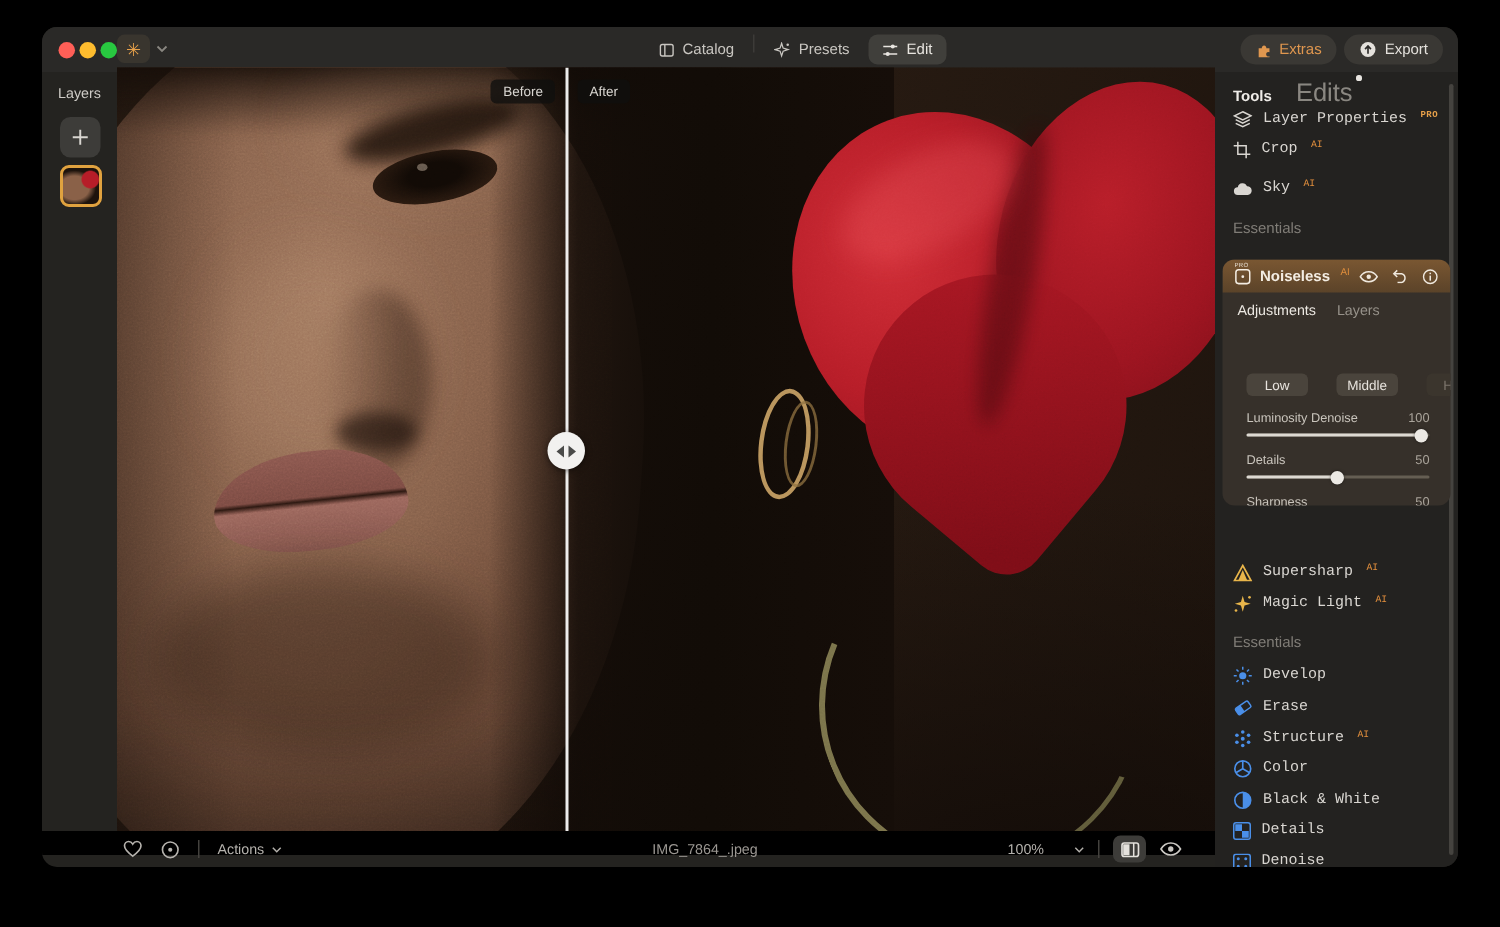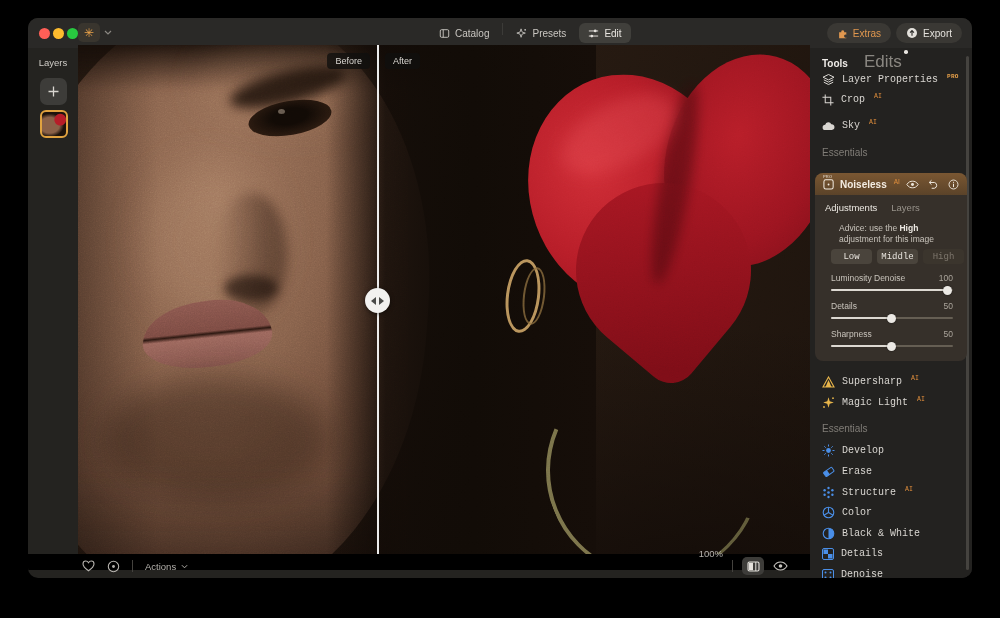--- a/index.html
+++ b/index.html
@@ -70,48 +70,48 @@
   .ba-label { position:absolute; top:8px; background:rgba(16,15,14,.78); color:#d9d6d1; font-size:9px; padding:3px 8px; border-radius:4px; }
   .lbl-before { right:440px; } .lbl-after { left:307px; }
 
   
   .bottombar { position:absolute; left:0; top:536px; width:782px; height:16px; background:#000000; }
   .bb-left { position:absolute; left:54px; top:0; height:24px; display:flex; align-items:center; gap:12px; }
   .bb-sep { width:1px; height:12px; background:#44423e; }
   .bb-actions { display:flex; align-items:center; gap:5px; color:#b5b2ad; font-size:9.5px; }
   .bb-file { position:absolute; left:352px; width:180px; top:0; height:24px; display:flex; align-items:center; justify-content:center; color:#9b9792; font-size:9.5px; }
   .bb-right { position:absolute; right:22px; top:0; height:24px; display:flex; align-items:center; gap:9px; }
-  .bb-zoom { display:flex; align-items:center; gap:20px; color:#b5b2ad; font-size:9.5px;flex-direction:column; }
+  .bb-zoom { display:flex; align-items:center; gap:20px; color:#b5b2ad; font-size:9.5px; }
   .bb-compare { width:22px; height:18px; background:#3d3c39; border-radius:5px; display:flex; align-items:center; justify-content:center; }
 
   
   .rpanel { position:absolute; left:782px; top:30px; width:162px; height:530px; background:#232220; overflow:hidden; }
   .rp-scrollbar { position:absolute; right:3px; top:8px; width:3px; height:514px; background:#45433f; border-radius:2px; }
   .rp-tabs { position:absolute; left:12px; top:4px; display:flex; gap:16px; align-items:baseline; }
   .rp-tab-tools { font-size:10px; font-weight:bold; color:#efece8; }
   .rp-tab-edits { font-size:17px; color:#8a8781; position:relative; }
   .rp-tab-edits::after { content:""; position:absolute; right:-6px; top:-2px; width:3.5px; height:3.5px; border-radius:50%; background:#e8e5e0; }
   .tool-row { position:absolute; left:12px; display:flex; align-items:center; gap:7px; height:15px;font-family:Liberation Mono, monospace; }
   .tool-row .lbl { font-size:10px; color:#d9d6d1; white-space:nowrap; }
   .sup-ai { font-size:6.5px; color:#e08e3c; vertical-align:top; position:relative; top:-3px; margin-left:2px; }
   .badge-pro { font-size:6px; font-weight:bold; color:#e8a14a; letter-spacing:.3px; position:relative; top:-3px; margin-left:2px; }
   .sec-header { position:absolute; left:12px; font-size:10px; color:#807d77; }
 
   
-  .nl-card { position:absolute; left:5px; top:125px; width:152px; height:188px; border-radius:8px; background:#36302a; overflow:hidden; }
+  .nl-card { position:absolute; left:5px; top:125px; width:152px; height:164px; border-radius:8px; background:#36302a; overflow:hidden; }
   .nl-header { position:absolute; left:0; top:0; width:100%; height:22px; background:linear-gradient(180deg, #7a5732 0%, #5b4329 100%); display:flex; align-items:center; padding:0 8px; gap:5px; }
   .nl-title { font-size:10px; font-weight:bold; color:#f4ede3; }
   .nl-hicons { margin-left:auto; display:flex; gap:9px; align-items:center; }
   .nl-proicon { position:relative; width:12px; height:12px; }
   .nl-proicon .micro { position:absolute; top:-4px; left:0; font-size:4px; color:#e8dfd2; letter-spacing:.2px; }
   .nl-tabs { position:absolute; left:10px; top:29px; display:flex; gap:14px; }
   .nl-tab-a { font-size:9.5px; color:#ece8e2; } .nl-tab-m { font-size:9.5px; color:#97928a; }
   .nl-advice { position:absolute; left:24px; top:50px; width:118px; font-size:8.5px; line-height:1.3; color:#c9c4bc; }
   .nl-advice b { color:#ece8e2; }
-  .nl-strengths { position:absolute; left:16px; top:76px; display:flex; gap:5px;font-family:Liberation Mono, monospace; }
+  .nl-strengths { position:absolute; left:16px; top:76px; display:flex; gap:19px; }
   .nl-btn { width:41px; height:15px; border-radius:4px; background:#4a443c; color:#e8e4de; font-size:9px; display:flex; align-items:center; justify-content:center; }
   .nl-btn.dim { background:#3b352d; color:#7d766c; }
   .nl-slider { position:absolute; left:16px; width:122px; }
   .nl-s1 { top:100px; } .nl-s2 { top:128px; } .nl-s3 { top:156px; }
   .nl-slider-top { display:flex; justify-content:space-between; font-size:8.5px; color:#c9c4bc; margin-bottom:6px;text-align:right; }
   .nl-slider-top .val { color:#aaa49b; }
   .nl-track { position:relative; width:100%; height:2px; background:#655e53; border-radius:1px; }
   .nl-fill { position:absolute; left:0; top:0; height:2px; background:#ddd9d2; border-radius:1px; }
   .nl-knob { position:absolute; top:-3.5px; width:9px; height:9px; border-radius:50%; background:#ece9e4; box-shadow:0 0 2px rgba(0,0,0,.5); }
 
@@ -258,20 +258,21 @@
           </svg>
       </span>
       <div class="bb-sep"></div>
       <div class="bb-actions">
         <span>Actions</span>
         <svg width="7" height="5" viewBox="0 0 8 5">
             <polyline points="1,1 4,4 7,1" fill="none" stroke="#b5b2ad" stroke-width="1.1"></polyline>
           </svg>
       </div>
     </div>
+    <div class="bb-file">IMG_7864_.jpeg</div>
     <div class="bb-right">
       <div class="bb-zoom">
         <span>100%</span>
         <svg width="7" height="5" viewBox="0 0 8 5">
             <polyline points="1,1 4,4 7,1" fill="none" stroke="#b5b2ad" stroke-width="1.1"></polyline>
           </svg>
       </div>
       <div class="bb-sep"></div>
       <div class="bb-compare">
         <span>
@@ -366,21 +367,20 @@
               </svg>
           </span>
         </span>
       </div>
 
       <div class="nl-tabs">
         <span class="nl-tab-a">Adjustments</span>
         <span class="nl-tab-m">Layers</span>
       </div>
 
-      <div class="nl-advice"><span>Advice: use the </span><b>High</b><span> adjustment for this image</span></div>
 
       <div class="nl-strengths">
         <div class="nl-btn">Low</div>
         <div class="nl-btn">Middle</div>
         <div class="nl-btn dim">High</div>
       </div>
 
       <div class="nl-slider nl-s1">
         <div class="nl-slider-top">
           <span>Luminosity Denoise</span>

